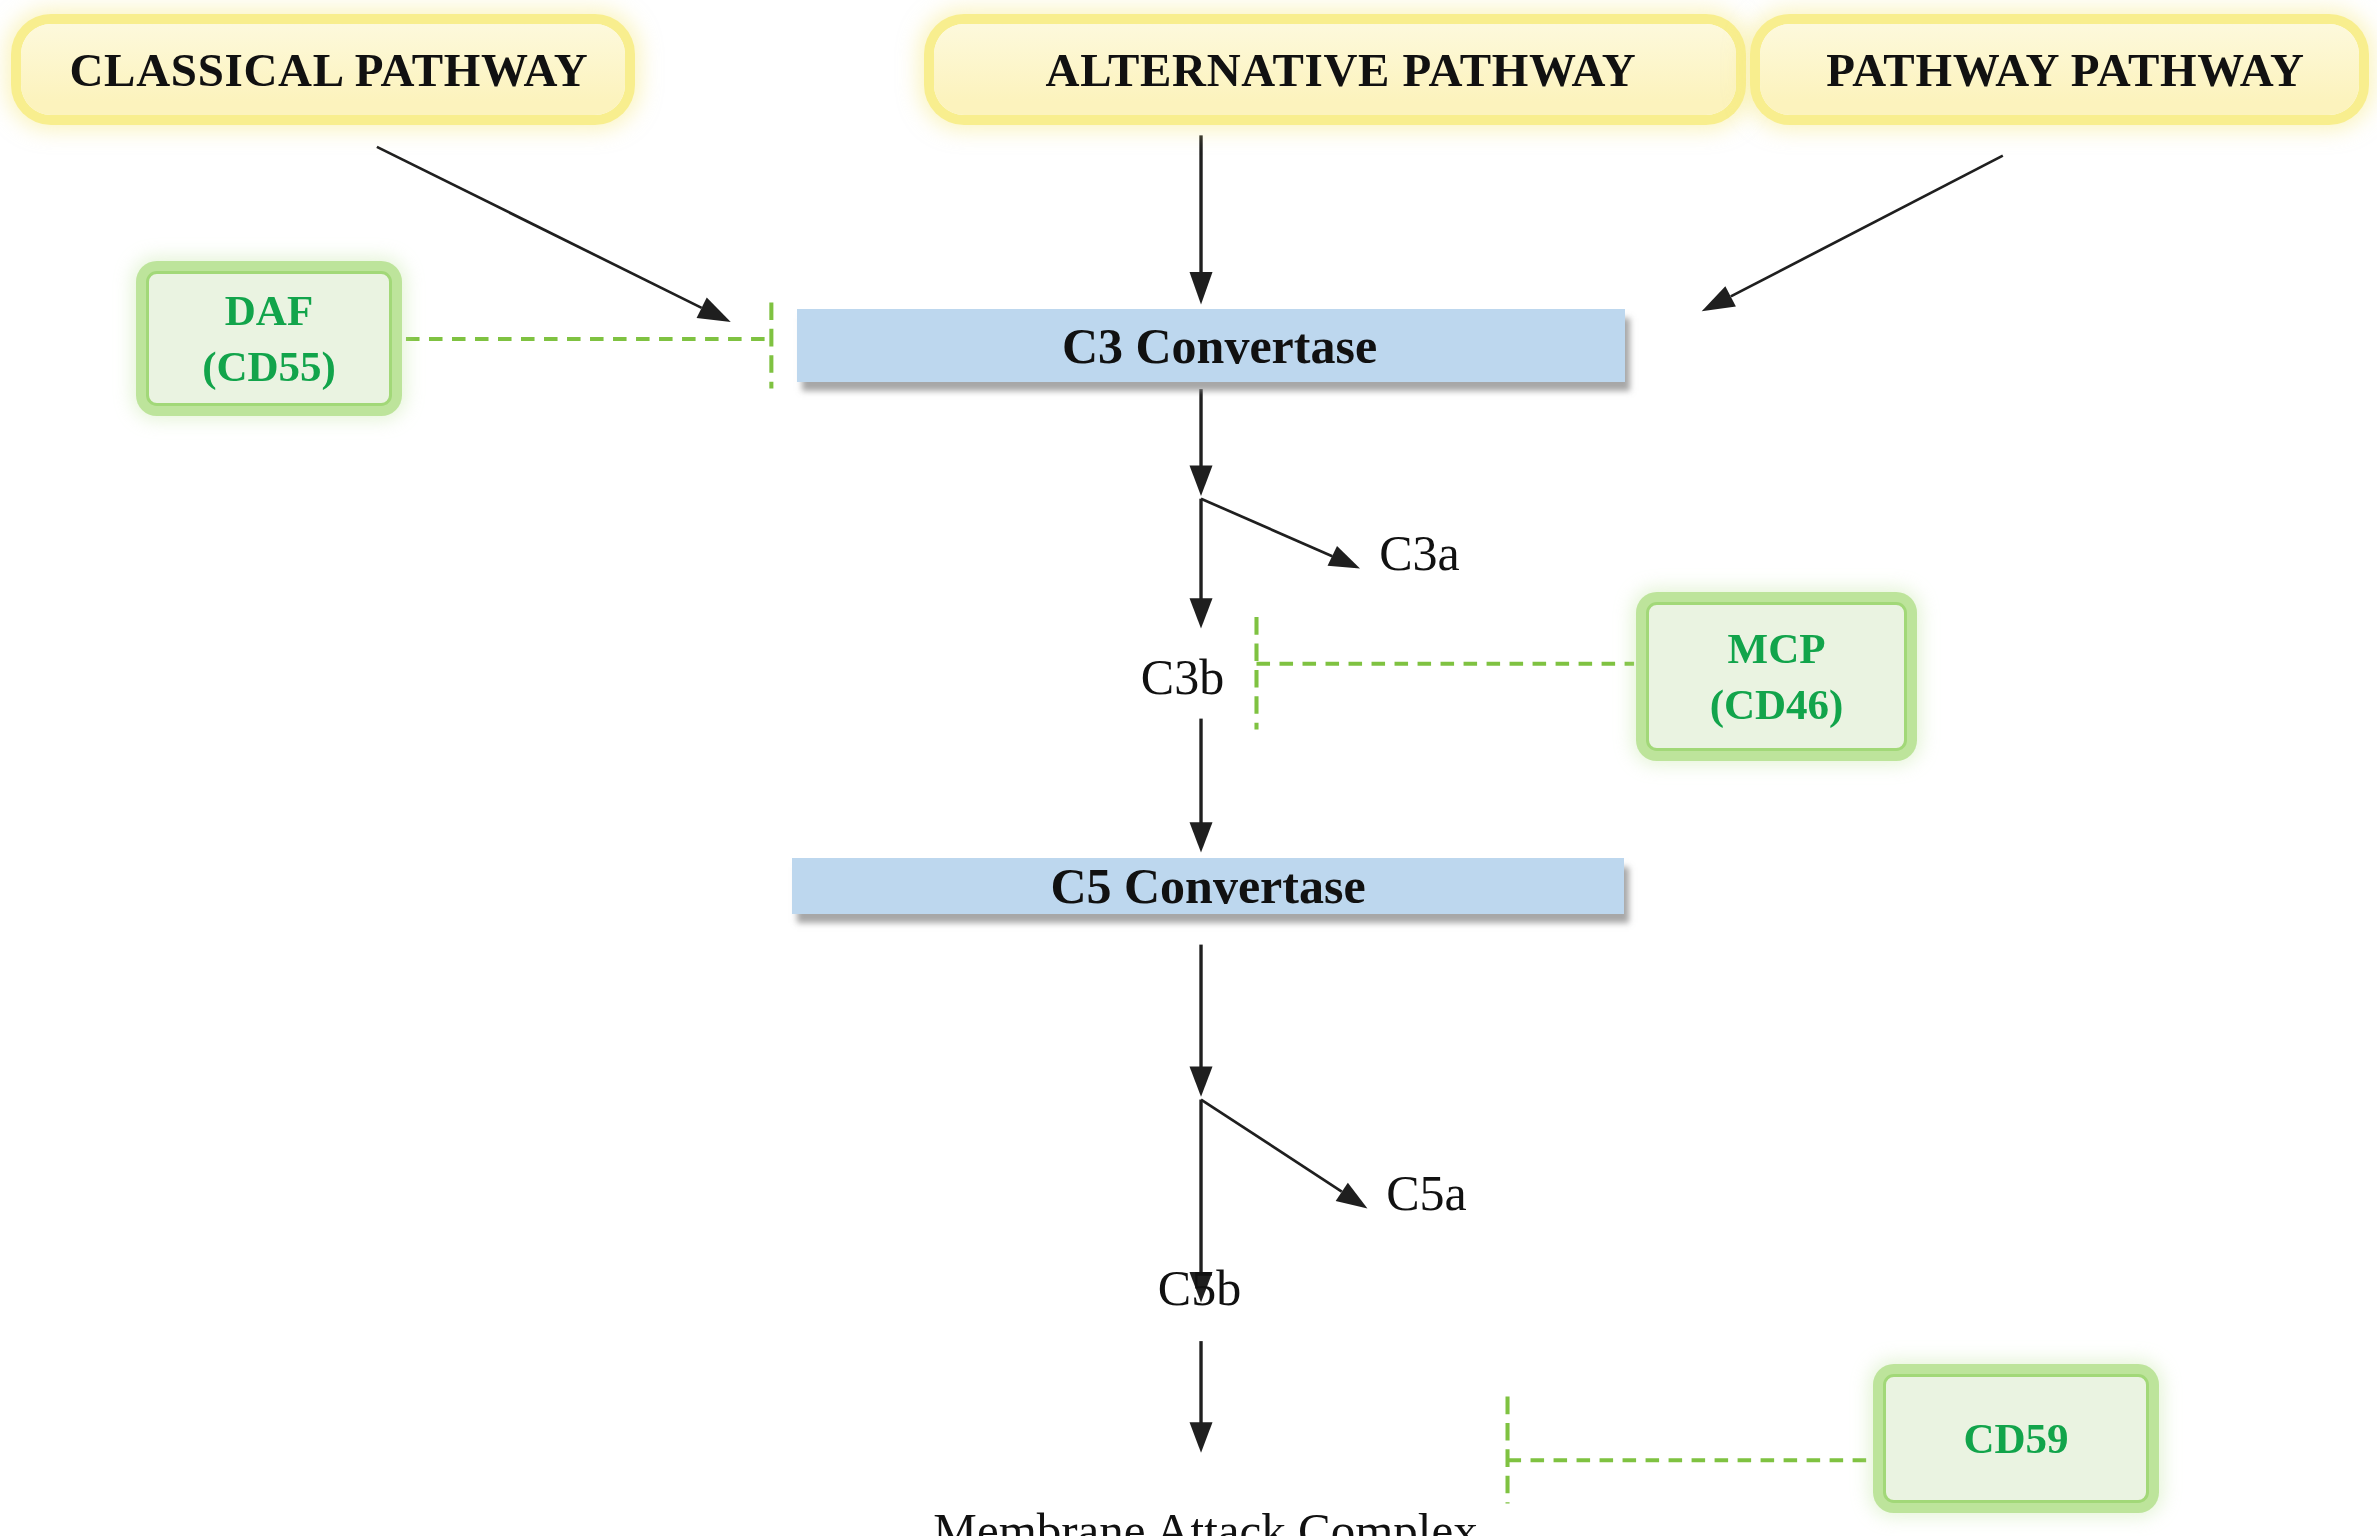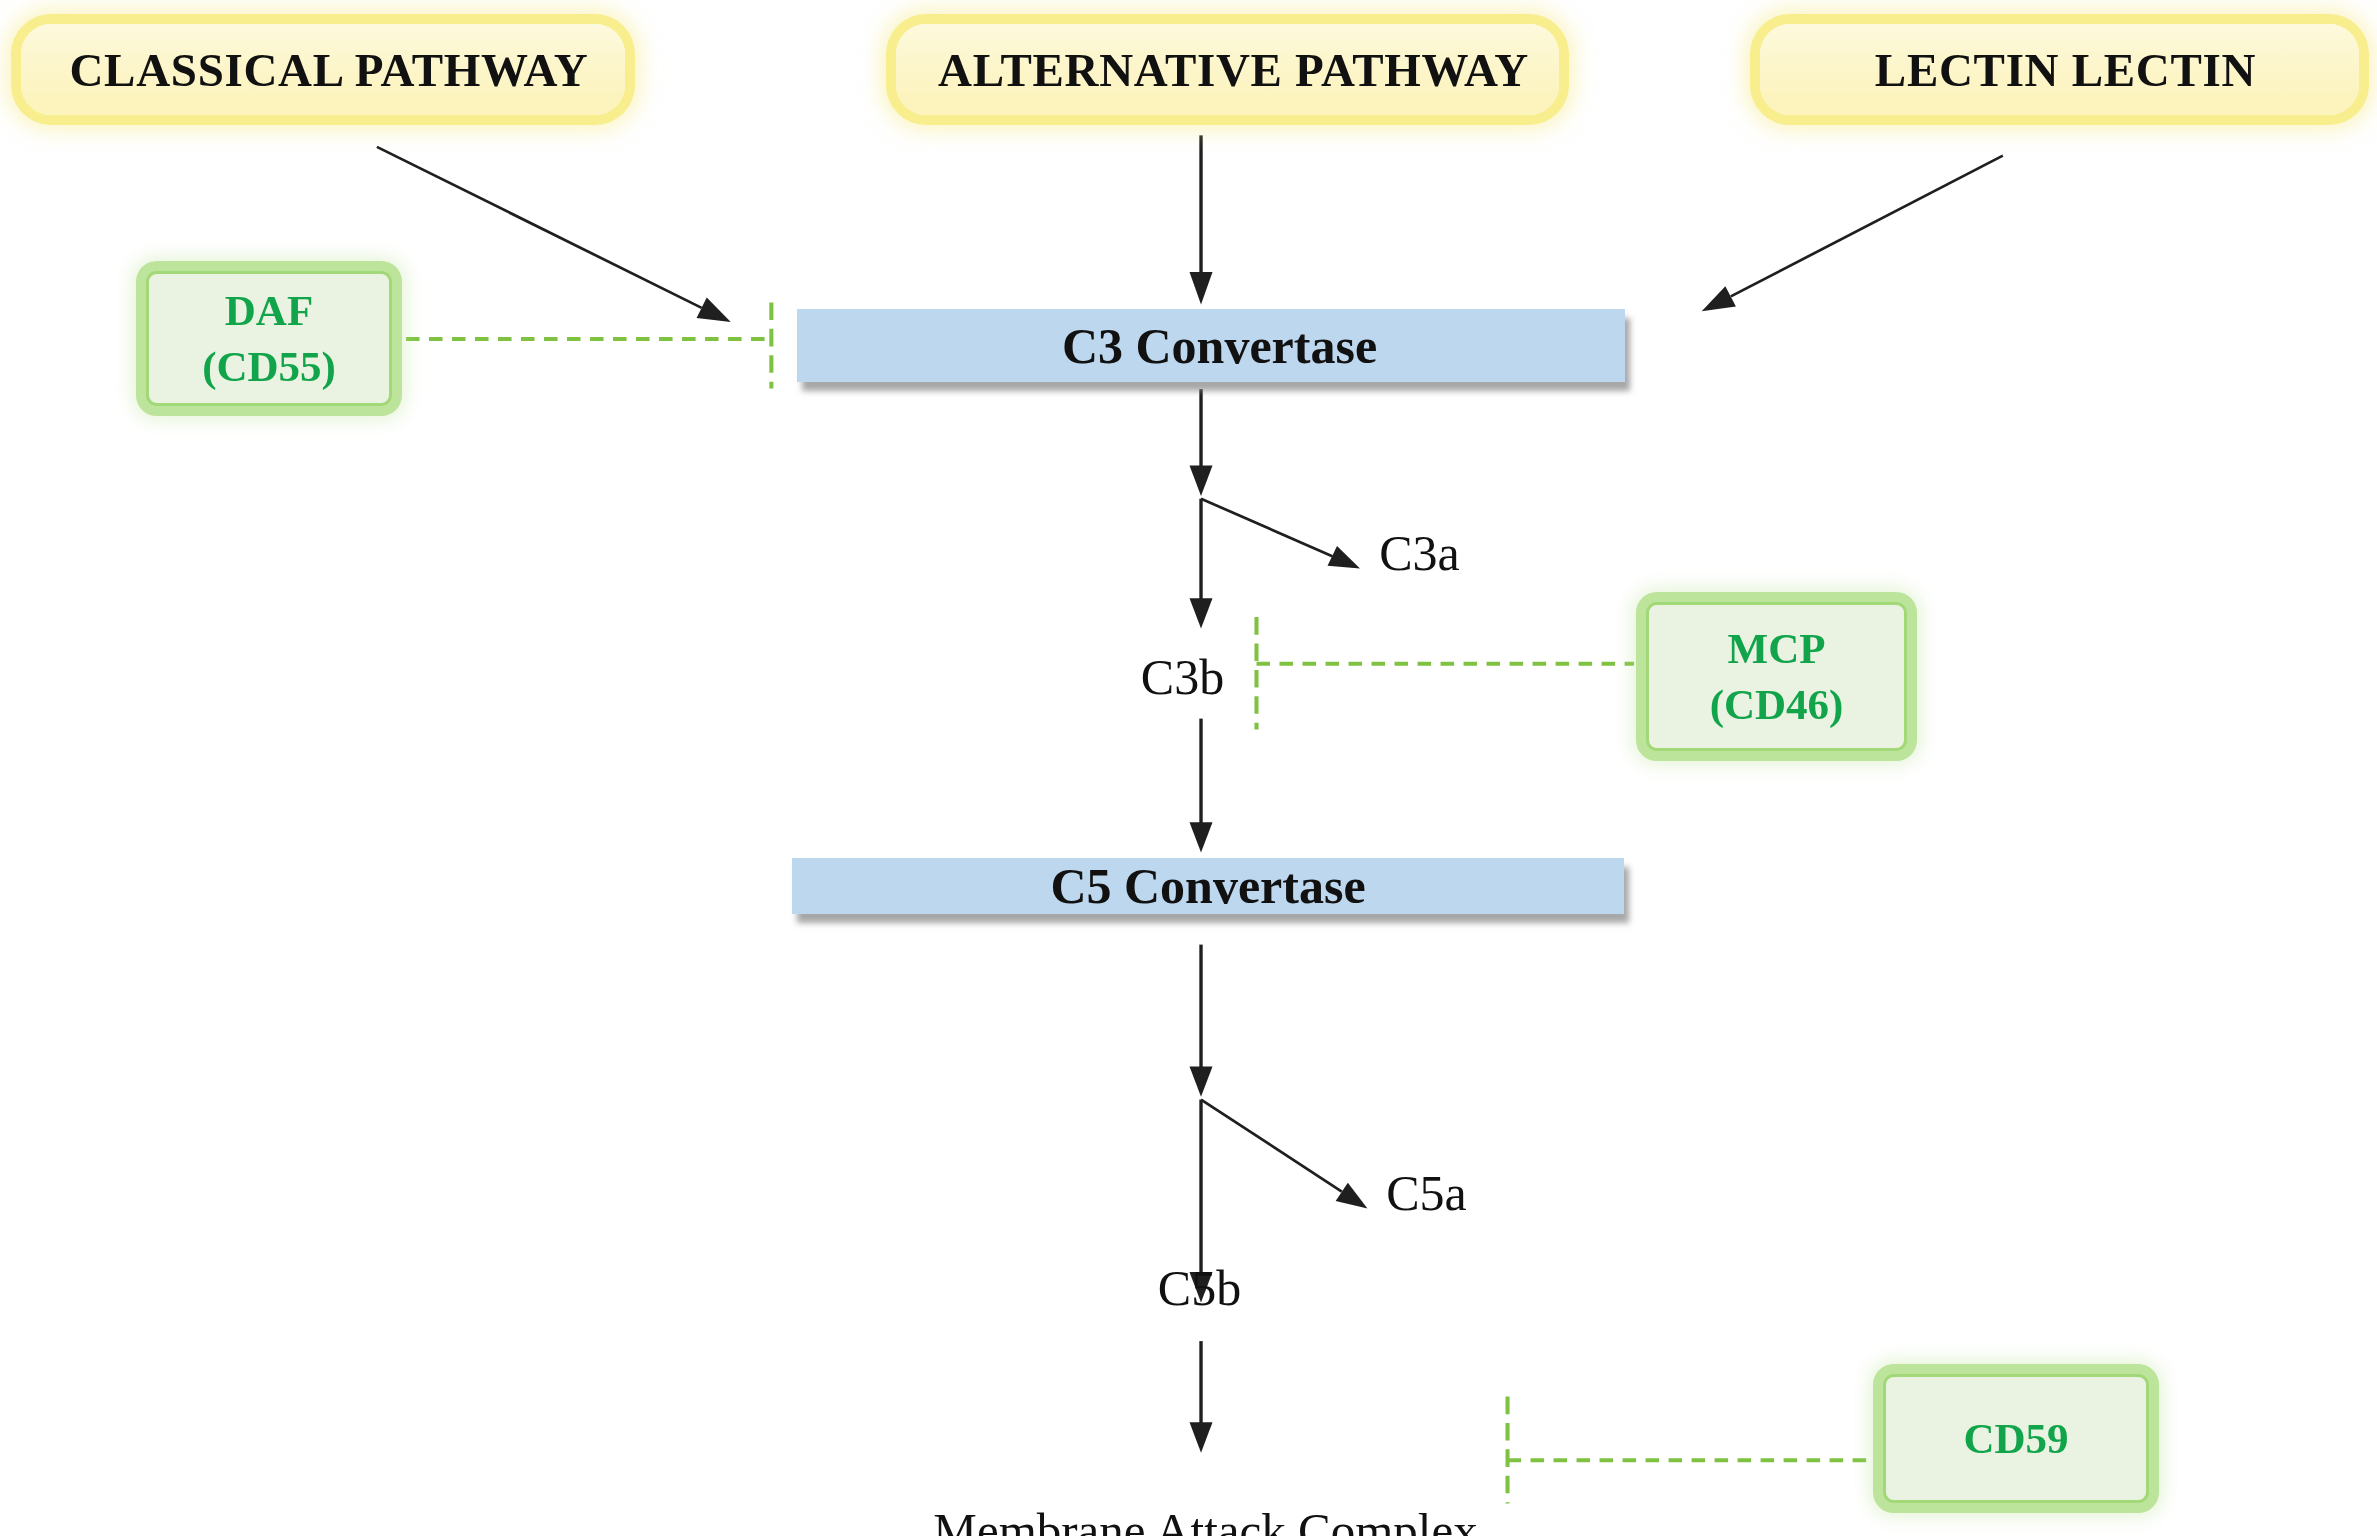--- a/index.html
+++ b/index.html
@@ -142,25 +142,25 @@
 
     <g>
       <line class="dashed-line" x1="2228" y1="2158" x2="2782" y2="2158"></line>
       <line class="dashed-bar" x1="2228" y1="2064" x2="2228" y2="2222"></line>
     </g>
   </svg>
 
   <div class="box pathway-box" style="left:21px;top:24px;width:604px;height:91px;">
     <span>CLASSICAL PATHWAY</span>
   </div>
-  <div class="box pathway-box" style="left:896px;top:24px;width:663px;height:91px;">
+  <div class="box pathway-box" style="left:934px;top:24px;width:802px;height:91px;">
     <span>ALTERNATIVE PATHWAY</span>
   </div>
   <div class="box pathway-box" style="left:1760px;top:24px;width:599px;height:91px;">
-    <span>LECTIN LECTIN</span>
+    <span>PATHWAY PATHWAY</span>
   </div>
 
   <div class="box convertase-box" style="left:797px;top:309px;width:828px;height:73px;padding-left:17px;">
     <span>C3 Convertase</span>
   </div>
   <div class="box convertase-box" style="left:792px;top:858px;width:832px;height:56px;text-align:right;">
     <span>C5 Convertase</span>
   </div>
 
   <div class="box regulator-box" style="left:146px;top:271px;width:246px;height:135px;">

